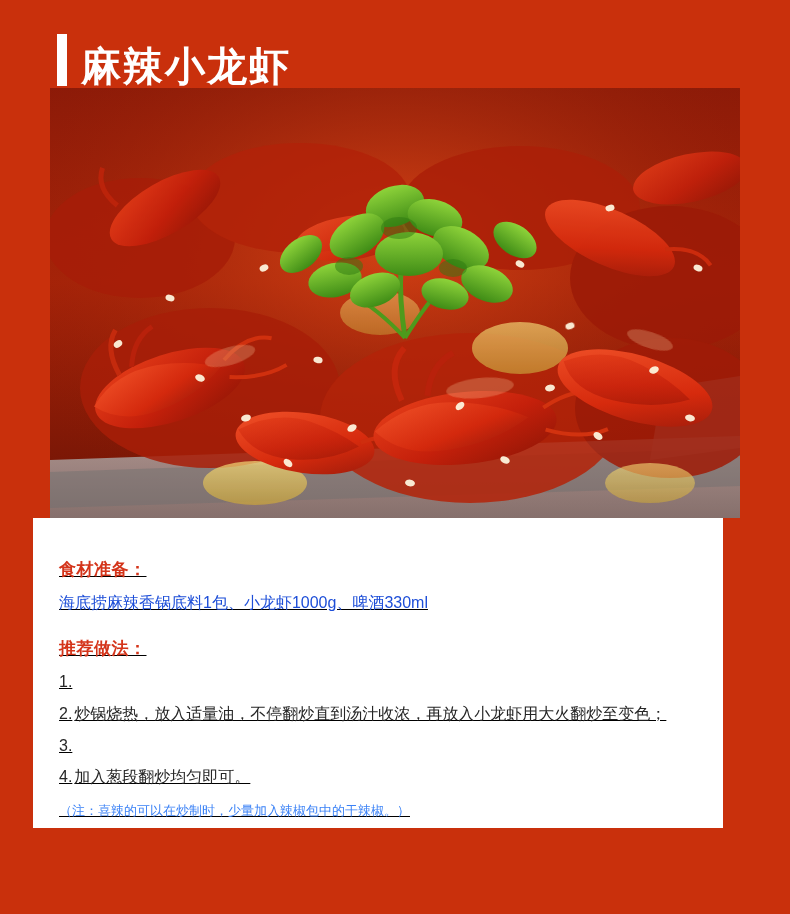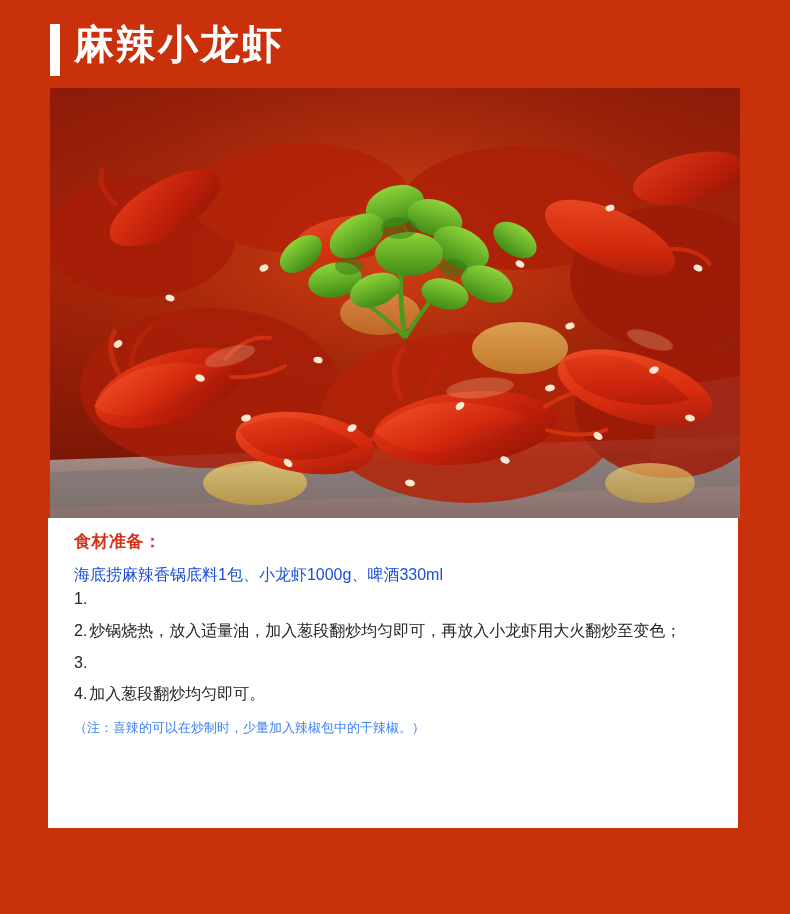--- a/index.html
+++ b/index.html
@@ -16,26 +16,26 @@
   .page {
     position: relative;
     width: 790px;
     height: 914px;
     background: #c9300c;
     box-sizing: border-box;
   }
   
   .title-row {
     position: absolute;
-    left: 50px;
+    left: 57px;
     top: 24px;
     width: 690px;
     height: 62px;
     display: flex;
-    align-items: flex-start;
+    align-items: flex-end;
   }
   .title-bar {
     width: 10px;
     height: 52px;
     background: #ffffff;
     margin-right: 14px;
     flex: 0 0 auto;
   }
   .title-text {
     color: #ffffff;
@@ -56,27 +56,28 @@
     background: #5b1108;
   }
   .photo svg {
     display: block;
     width: 690px;
     height: 430px;
   }
   
   .card {
     position: absolute;
-    left: 48px;
+    left: 33px;
     top: 518px;
     width: 690px;
     height: 310px;
     background: #ffffff;
     box-sizing: border-box;
-    padding: 12px 26px 10px 26px;
+    padding: 40px 26px 10px 26px;
+    text-decoration: underline;
   }
   .section-head {
     color: #d4341a;
     font-size: 17px;
     font-weight: bold;
     margin: 0 0 10px 0;
     letter-spacing: 0.5px;
   }
   .section-head.second {
     margin-top: 22px;
@@ -280,27 +281,28 @@
         <ellipse cx="430" cy="300" rx="34" ry="10" transform="rotate(-6 430 300)"></ellipse>
         <ellipse cx="600" cy="252" rx="24" ry="8" transform="rotate(18 600 252)"></ellipse>
       </g>
     </svg>
   </div>
 
   <div class="card">
     <div class="section-head">食材准备：</div>
     <p class="ingredients">海底捞麻辣香锅底料1包、小龙虾1000g、啤酒330ml</p>
 
+    <div class="section-head second">推荐做法：</div>
     <ul class="steps">
       <li>
         <span class="num">1.</span>
       </li>
       <li>
         <span class="num">2.</span>
-        <span>炒锅烧热，放入适量油，加入葱段翻炒均匀即可，再放入小龙虾用大火翻炒至变色；</span>
+        <span>炒锅烧热，放入适量油，不停翻炒直到汤汁收浓，再放入小龙虾用大火翻炒至变色；</span>
       </li>
       <li>
         <span class="num">3.</span>
       </li>
       <li>
         <span class="num">4.</span>
         <span>加入葱段翻炒均匀即可。</span>
       </li>
     </ul>
 

